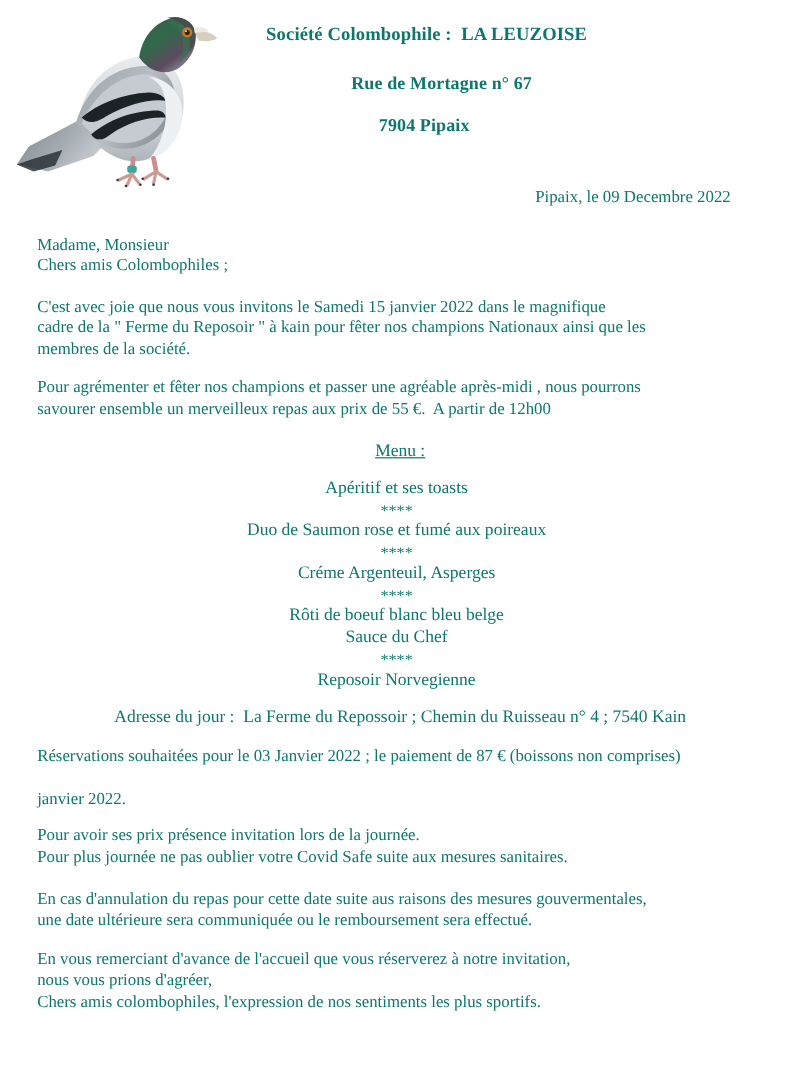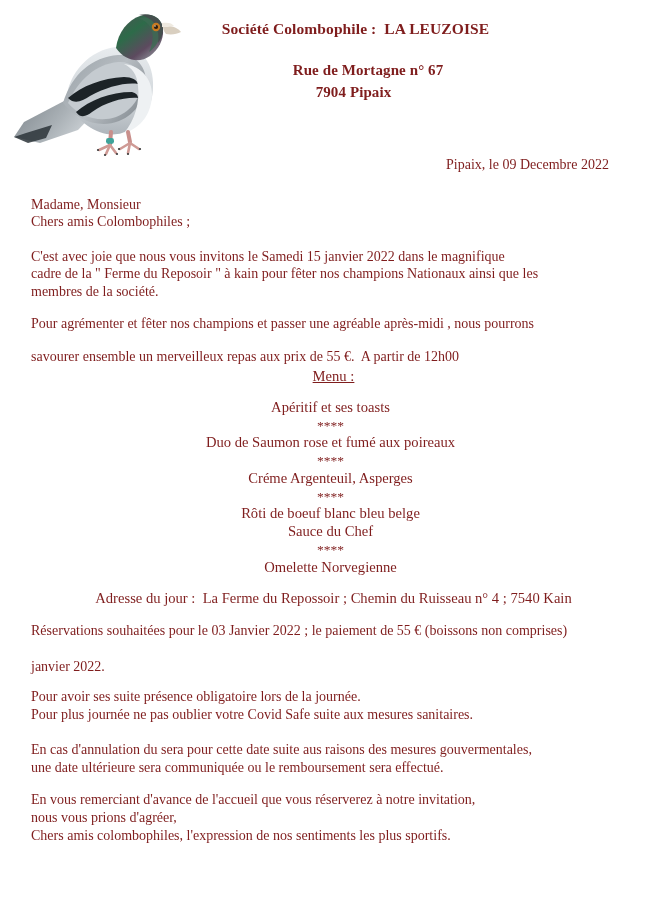--- a/index.html
+++ b/index.html
@@ -6,21 +6,21 @@
     margin: 0;
     padding: 0;
     background: #ffffff;
   }
   #page {
     position: relative;
     width: 661px;
     height: 909px;
     background: #ffffff;
     font-family: "Liberation Serif", "DejaVu Serif", serif;
-    color: #7f1d1d;
+    color: #0f766e;
     overflow: hidden;
   }
 
   
   #pigeon {
     position: absolute;
     left: 6px;
     top: 2px;
     width: 185px;
     height: 165px;
@@ -33,21 +33,21 @@
     left: 0;
     right: 0;
     text-align: center;
     font-weight: bold;
     font-size: 15.5px;
     letter-spacing: .1px;
     white-space: pre;
   }
   #hdr1 { top: 20px;  padding-left: 50px; }
   #hdr2 { top: 62px;  padding-left: 75px; font-size: 15px; }
-  #hdr3 { top: 84px;  padding-left: 46px; font-size: 15px; }
+  #hdr3 { top: 97px;  padding-left: 46px; font-size: 15px; }
 
   
   .ln {
     position: absolute;
     font-size: 14px;
     line-height: 17px;
     white-space: pre;
   }
   .ctr {
     position: absolute;
@@ -161,48 +161,48 @@
   <div class="ln" style="left:446px; top:156px;">Pipaix, le 09 Decembre 2022</div>
 
   <div class="ln" style="left:31px; top:196px;">Madame, Monsieur</div>
   <div class="ln" style="left:31px; top:213px;">Chers amis Colombophiles ;</div>
 
   <div class="ln" style="left:31px; top:248px;">C'est avec joie que nous vous invitons le Samedi 15 janvier 2022 dans le magnifique</div>
   <div class="ln" style="left:31px; top:265px;">cadre de la " Ferme du Reposoir " à kain pour fêter nos champions Nationaux ainsi que les</div>
   <div class="ln" style="left:31px; top:283px;">membres de la société.</div>
 
   <div class="ln" style="left:31px; top:315px;">Pour agrémenter et fêter nos champions et passer une agréable après-midi , nous pourrons</div>
-  <div class="ln" style="left:31px; top:333px;margin-top:15px;">savourer ensemble un merveilleux repas aux prix de 55 €.  A partir de 12h00</div>
+  <div class="ln" style="left:31px; top:333px;">savourer ensemble un merveilleux repas aux prix de 55 €.  A partir de 12h00</div>
 
   <div class="ctr und" style="top:368px; padding-left:6px;">Menu :</div>
 
   <div class="ctr" style="top:399px;">Apéritif et ses toasts</div>
   <div class="ctr stars" style="top:417px;">****</div>
 
   <div class="ctr" style="top:434px;">Duo de Saumon rose et fumé aux poireaux</div>
   <div class="ctr stars" style="top:452px;">****</div>
 
   <div class="ctr" style="top:470px;">Créme Argenteuil, Asperges</div>
   <div class="ctr stars" style="top:488px;">****</div>
 
   <div class="ctr" style="top:523px;">Sauce du Chef</div>
   <div class="ctr" style="top:505px;">Rôti de boeuf blanc bleu belge</div>
   <div class="ctr stars" style="top:541px;">****</div>
 
-  <div class="ctr" style="top:559px;">Omelette Norvegienne</div>
+  <div class="ctr" style="top:559px;">Reposoir Norvegienne</div>
 
   <div class="ctr" style="top:590px; padding-left:6px;">Adresse du jour :  La Ferme du Repossoir ; Chemin du Ruisseau n° 4 ; 7540 Kain</div>
 
-  <div class="ln" style="left:31px; top:622px;">Réservations souhaitées pour le 03 Janvier 2022 ; le paiement de 55 € (boissons non comprises)</div>
+  <div class="ln" style="left:31px; top:622px;">Réservations souhaitées pour le 03 Janvier 2022 ; le paiement de 87 € (boissons non comprises)</div>
   <div class="ln" style="left:31px; top:658px;">janvier 2022.</div>
 
-  <div class="ln" style="left:31px; top:688px;">Pour avoir ses suite présence obligatoire lors de la journée.</div>
+  <div class="ln" style="left:31px; top:688px;">Pour avoir ses prix présence invitation lors de la journée.</div>
   <div class="ln" style="left:31px; top:706px;">Pour plus journée ne pas oublier votre Covid Safe suite aux mesures sanitaires.</div>
 
-  <div class="ln" style="left:31px; top:741px;">En cas d'annulation du sera pour cette date suite aus raisons des mesures gouvermentales,</div>
+  <div class="ln" style="left:31px; top:741px;">En cas d'annulation du repas pour cette date suite aus raisons des mesures gouvermentales,</div>
   <div class="ln" style="left:31px; top:791px;">En vous remerciant d'avance de l'accueil que vous réserverez à notre invitation,</div>
 
   <div class="ln" style="left:31px; top:759px;">une date ultérieure sera communiquée ou le remboursement sera effectué.</div>
   <div class="ln" style="left:31px; top:809px;">nous vous prions d'agréer,</div>
   <div class="ln" style="left:31px; top:827px;">Chers amis colombophiles, l'expression de nos sentiments les plus sportifs.</div>
 
 
 </div>
 
 </body></html>

